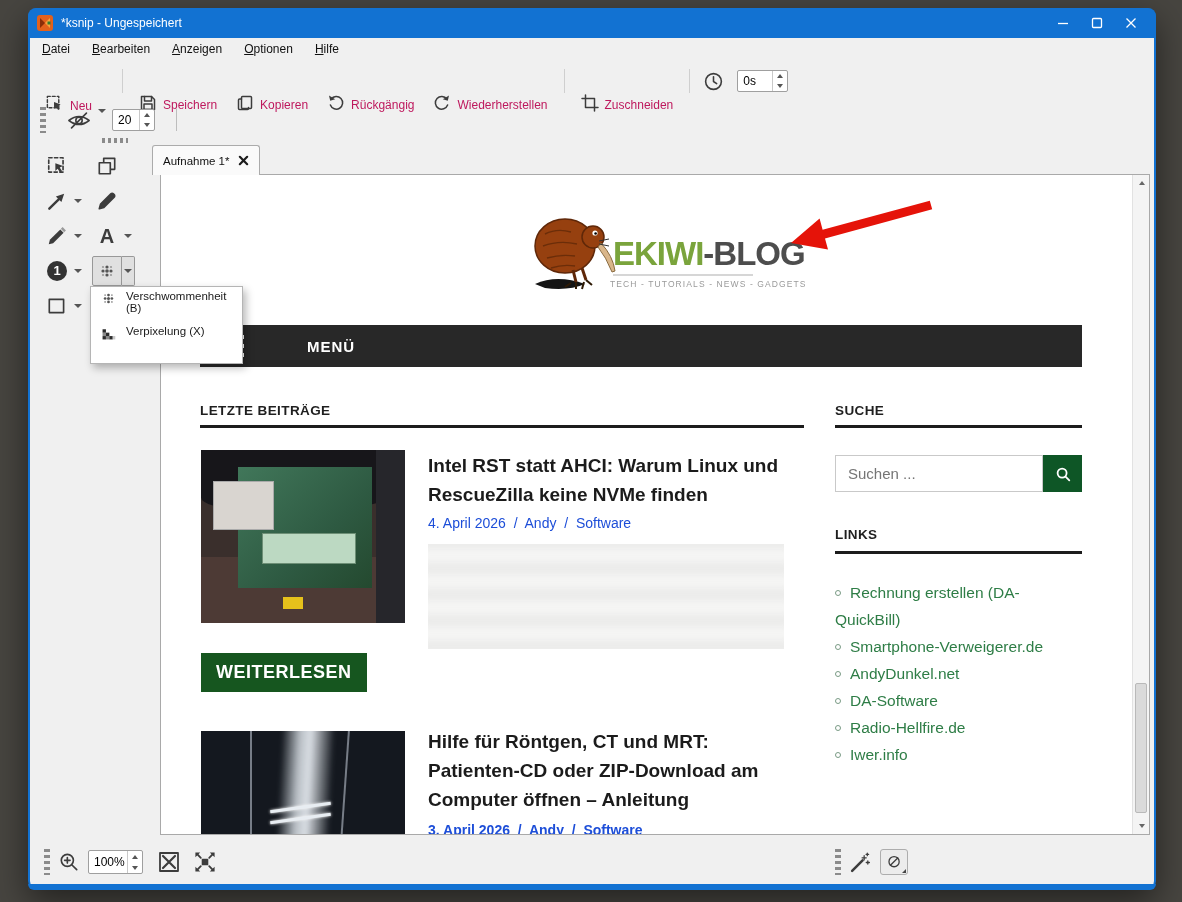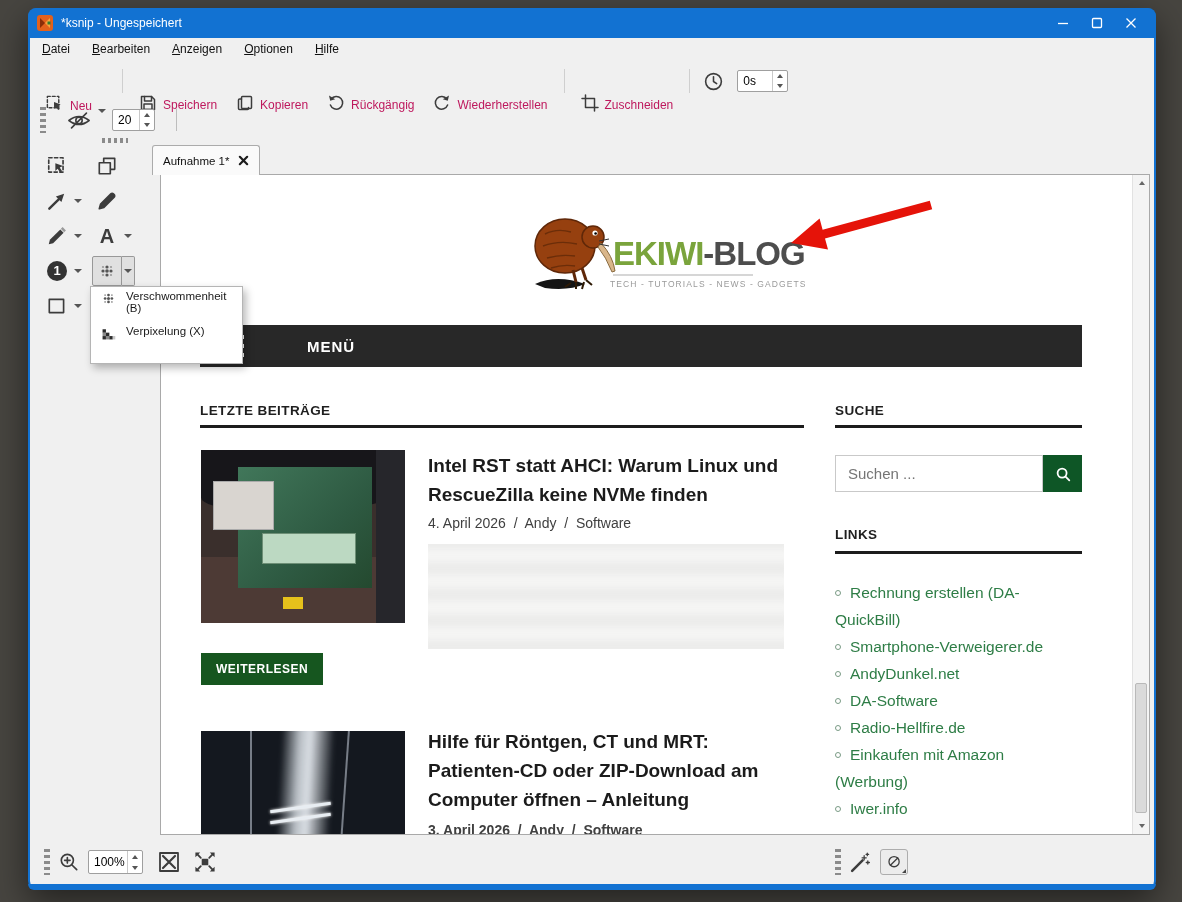--- a/index.html
+++ b/index.html
@@ -78,22 +78,22 @@
   .logo-title .green { color:#7aa43c; }
   .logo-sub { font-size:8.5px; letter-spacing:1.1px; color:#9a9a9a; white-space:nowrap; }
   .navbar { position:absolute; left:39px; top:150px; width:882px; height:42px; background:#282828;
             display:flex; align-items:center; }
   .nav-label { color:#fff; font-weight:bold; font-size:15px; letter-spacing:1px; margin-left:63px; }
   .nav-dots { width:4px; height:22px; margin-left:40px;
               background:repeating-linear-gradient(to bottom,#fff 0 4px,transparent 4px 9px); }
   .sec-head { font-size:13.5px; font-weight:bold; color:#1f1f1f; letter-spacing:.4px; }
   .sec-rule { height:3px; background:#1c1c1c; }
   .art-title { font-size:19px; line-height:29px; font-weight:bold; color:#1b1b1b; }
-  .art-meta { font-size:14px; color:#404040; }
-  .readmore { position:absolute; background:#16561f; color:#fff; font-size:12px; font-weight:bold;
+  .art-meta { font-size:14px; color:#1d4ed8; }
+  .readmore { position:absolute; background:#16561f; color:#fff; font-size:18px; font-weight:bold;
               letter-spacing:.5px; padding:9px 15px; }
   .blurblock { position:absolute; background:#f7f7f6; overflow:hidden; }
   .blurblock::before { content:""; position:absolute; inset:-8px;
       background:repeating-linear-gradient(to bottom,rgba(190,190,190,.22) 0 13px,rgba(255,255,255,0) 13px 26px);
       filter:blur(5px); }
   .search-input { position:absolute; width:208px; height:37px; border:1px solid #c9c9c9;
                   font-size:15px; color:#999; padding-left:12px; font-family:inherit; outline:none; }
   .search-btn { position:absolute; width:39px; height:37px; background:#0e5626; display:flex;
                 align-items:center; justify-content:center; }
   .linklist { position:absolute; font-size:15.5px; line-height:27px; color:#2e7d46; }
@@ -518,21 +518,20 @@
         </span>
       </div>
       <div class="abs sec-head" style="left:674px; top:352px;">LINKS</div>
       <div class="abs sec-rule" style="left:674px; top:376px; width:247px;"></div>
       <div class="linklist" style="left:674px; top:404px; width:238px;">
         <div class="link-item"><span class="bullet"></span><a>Rechnung erstellen (DA-QuickBill)</a></div>
         <div class="link-item"><span class="bullet"></span><a>Smartphone-Verweigerer.de</a></div>
         <div class="link-item"><span class="bullet"></span><a>AndyDunkel.net</a></div>
         <div class="link-item"><span class="bullet"></span><a>DA-Software</a></div>
         <div class="link-item"><span class="bullet"></span><a>Radio-Hellfire.de</a></div>
-        <div class="link-item"><span class="bullet"></span><a>Einkaufen mit Amazon (Werbung)</a></div>
         <div class="link-item"><span class="bullet"></span><a>Iwer.info</a></div>
       </div>
     </div>
 
     <div class="vscroll">
       <div class="varrow" style="top:0">
           <i class="tri-up" style="border-bottom-color:#666"></i>
         </div>
       <div class="vthumb" style="top:508px; height:130px;"></div>
       <div class="varrow" style="bottom:0">

